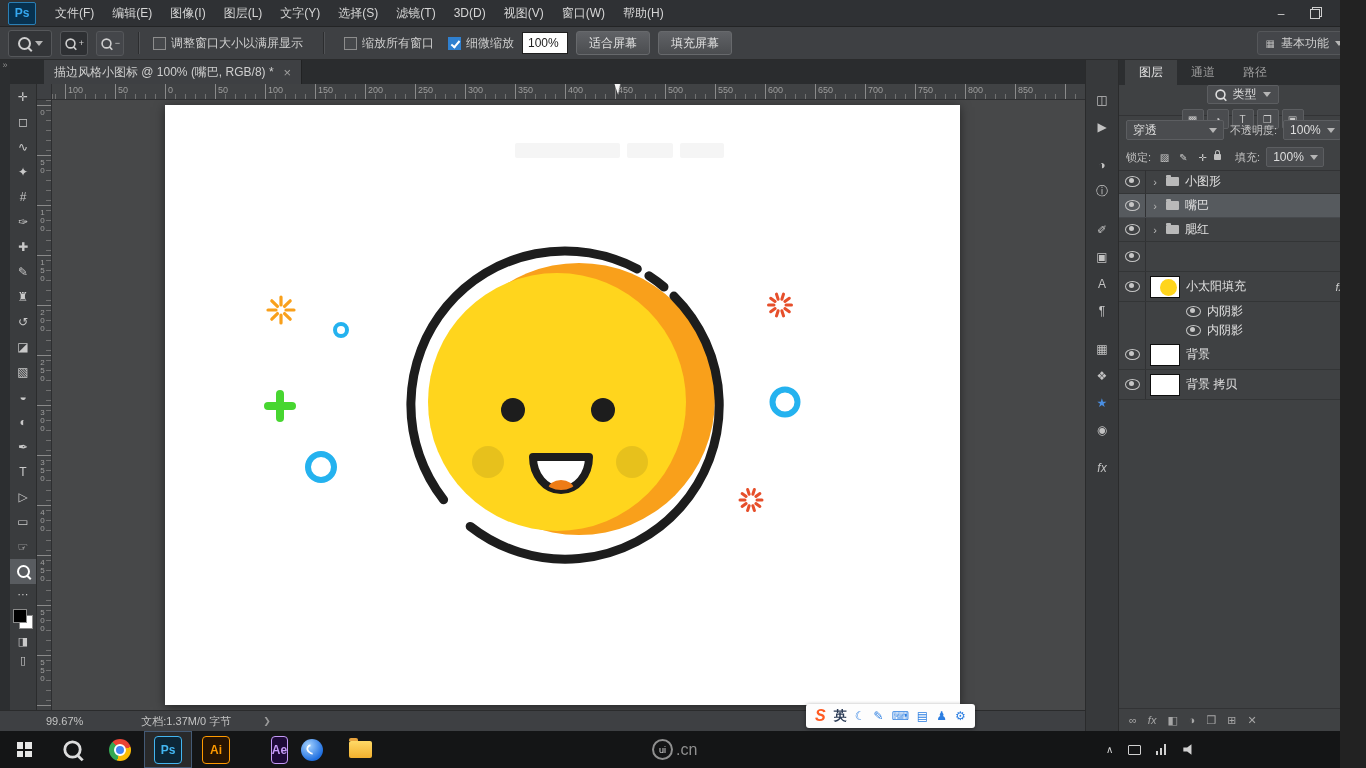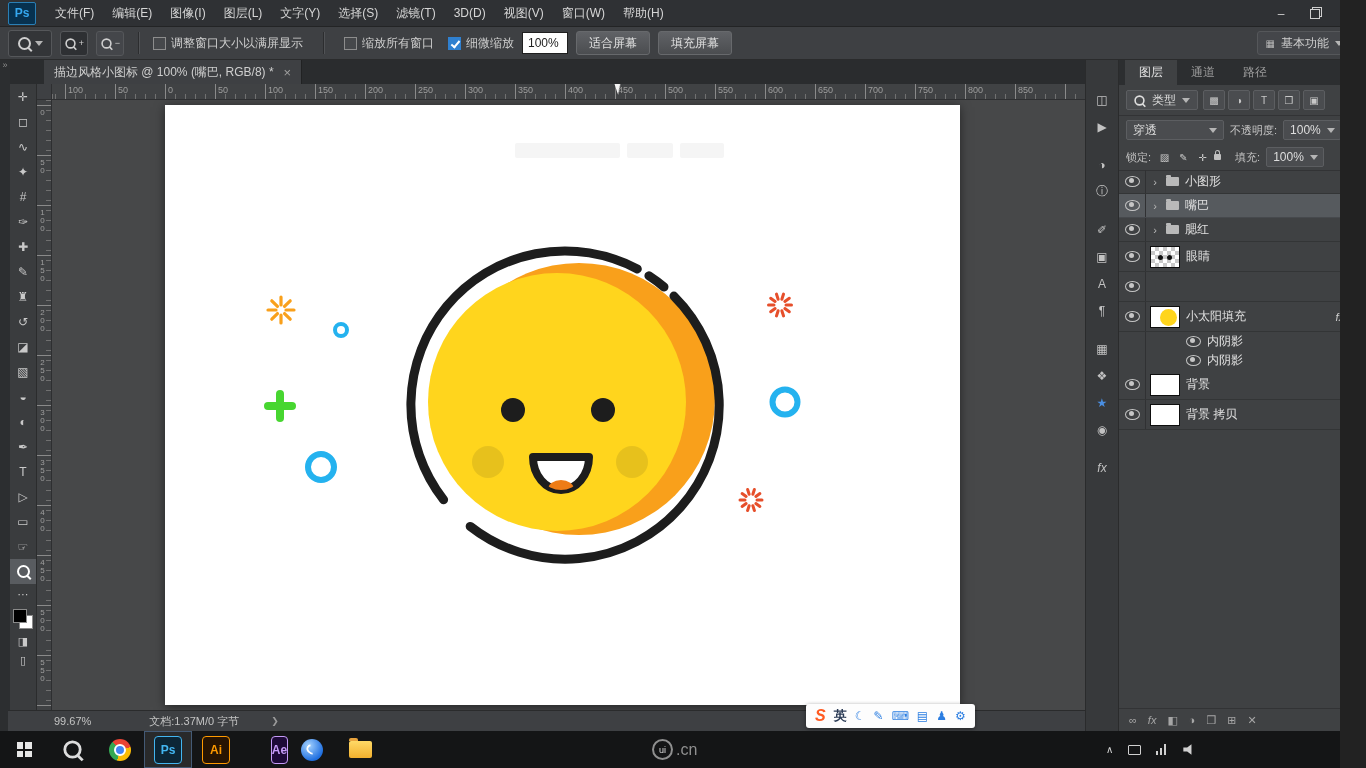--- a/index.html
+++ b/index.html
@@ -64,33 +64,33 @@
     background-size:100% 100%,100% 5px;background-position:13px 0,3px 100%;background-repeat:no-repeat,repeat-x;}
   .hlabel{position:absolute;top:1px;font-size:9px;color:#9e9e9e;}
   #vruler{position:absolute;left:0;top:16px;width:16px;bottom:0;background:#404244;border-right:1px solid #2e2f31;box-sizing:border-box;z-index:2;
     background-image:repeating-linear-gradient(180deg,#8a8a8a 0 1px,transparent 1px 50px),repeating-linear-gradient(180deg,#707070 0 1px,transparent 1px 10px);
     background-size:100% 100%,5px 100%;background-position:0 5px,100% 0;background-repeat:no-repeat,repeat-y;}
   .vlabel{position:absolute;left:2px;font-size:8px;color:#9e9e9e;writing-mode:vertical-rl;text-orientation:upright;letter-spacing:-1px;}
   #artboard{position:absolute;left:129px;top:21px;width:795px;height:600px;background:#fff;box-shadow:0 2px 10px rgba(0,0,0,.5);}
   #cursor{position:absolute;left:580px;top:-2px;width:0;height:0;border-left:7px solid #f4f4f4;border-bottom:12px solid transparent;transform:rotate(-18deg);filter:drop-shadow(0 0 1px #333);z-index:5;}
   
   #statusbar{position:absolute;left:0;top:710px;width:1085px;height:21px;background:#3e4043;border-top:1px solid #2a2b2c;box-sizing:border-box;
-    display:flex;align-items:center;color:#c3c3c3;font-size:11px;z-index:22;margin-left:8px;}
+    display:flex;align-items:center;color:#c3c3c3;font-size:11px;z-index:22;}
   #statusbar .zoomv{margin-left:46px;}
   #statusbar .docinfo{margin-left:58px;}
   #statusbar .schev{margin-left:32px;color:#9a9a9a;font-size:9px;}
   
   #panel-strip{position:absolute;left:1085px;top:60px;width:33px;bottom:37px;background:#37393b;border-left:1px solid #2a2b2c;box-sizing:border-box;padding-top:26px;z-index:22;}
   .strip-icon{width:32px;height:27px;display:flex;align-items:center;justify-content:center;color:#c2c2c2;font-size:12px;}
   .strip-icon.gap{margin-top:11px;}
   #panels{position:absolute;left:1118px;top:60px;width:248px;bottom:37px;background:#3f4143;border-left:1px solid #2a2b2c;box-sizing:border-box;z-index:22;}
   #panel-tabs{height:25px;background:#2c2e30;display:flex;align-items:stretch;padding-left:6px;}
   .ptab{padding:0 14px;display:flex;align-items:center;font-size:12px;color:#9c9c9c;}
   .ptab.active{background:#3f4143;color:#e2e2e2;}
-  #filter-row{height:30px;display:flex;align-items:center;gap:5px;padding:0 7px;border-bottom:1px solid #323335;}
+  #filter-row{height:30px;display:flex;align-items:center;gap:5px;padding:0 7px;border-bottom:1px solid #323335;flex-direction:column;}
   .dd{height:20px;background:#4a4c4f;border:1px solid #5c5e61;border-radius:2px;display:flex;align-items:center;gap:6px;padding:0 6px;color:#dedede;font-size:12px;box-sizing:border-box;}
   .dd.kind{width:72px;}
   .dd.blend{width:98px;justify-content:space-between;}
   .dd.val{width:58px;justify-content:space-between;}
   #filter-icons{display:flex;gap:3px;}
   .ficon{width:20px;height:18px;background:#4a4c4f;border:1px solid #5c5e61;border-radius:2px;color:#c8c8c8;font-size:10px;display:flex;align-items:center;justify-content:center;}
   #blend-row{height:28px;display:flex;align-items:center;gap:6px;padding:0 7px;}
   .plabel{font-size:11px;color:#c4c4c4;}
   #lock-row{height:26px;display:flex;align-items:center;gap:6px;padding:0 7px;border-bottom:1px solid #323335;}
   #lock-icons{display:flex;align-items:center;gap:4px;margin-right:8px;}
@@ -477,30 +477,20 @@
             <span class="expand">›</span>
             <span class="folder-icon"></span>
             <span class="layer-label">腮红</span>
             <span class="spacer"></span>
           </div>
         </div>
         <div class="layer-row row-layer">
           <div class="eye-cell">
             <span class="eye-icon"></span>
           </div>
-          <div class="row-content">
-            <span class="thumb checker t-eyes"></span>
-            <span class="layer-label">眼睛</span>
-            <span class="spacer"></span>
-          </div>
-        </div>
-        <div class="layer-row row-layer">
-          <div class="eye-cell">
-            <span class="eye-icon"></span>
-          </div>
         </div>
         <div class="layer-row row-layer">
           <div class="eye-cell">
             <span class="eye-icon"></span>
           </div>
           <div class="row-content">
             <span class="thumb checker t-fill"></span>
             <span class="layer-label">小太阳填充</span>
             <span class="spacer"></span>
             <span class="fx-label">fx</span>

